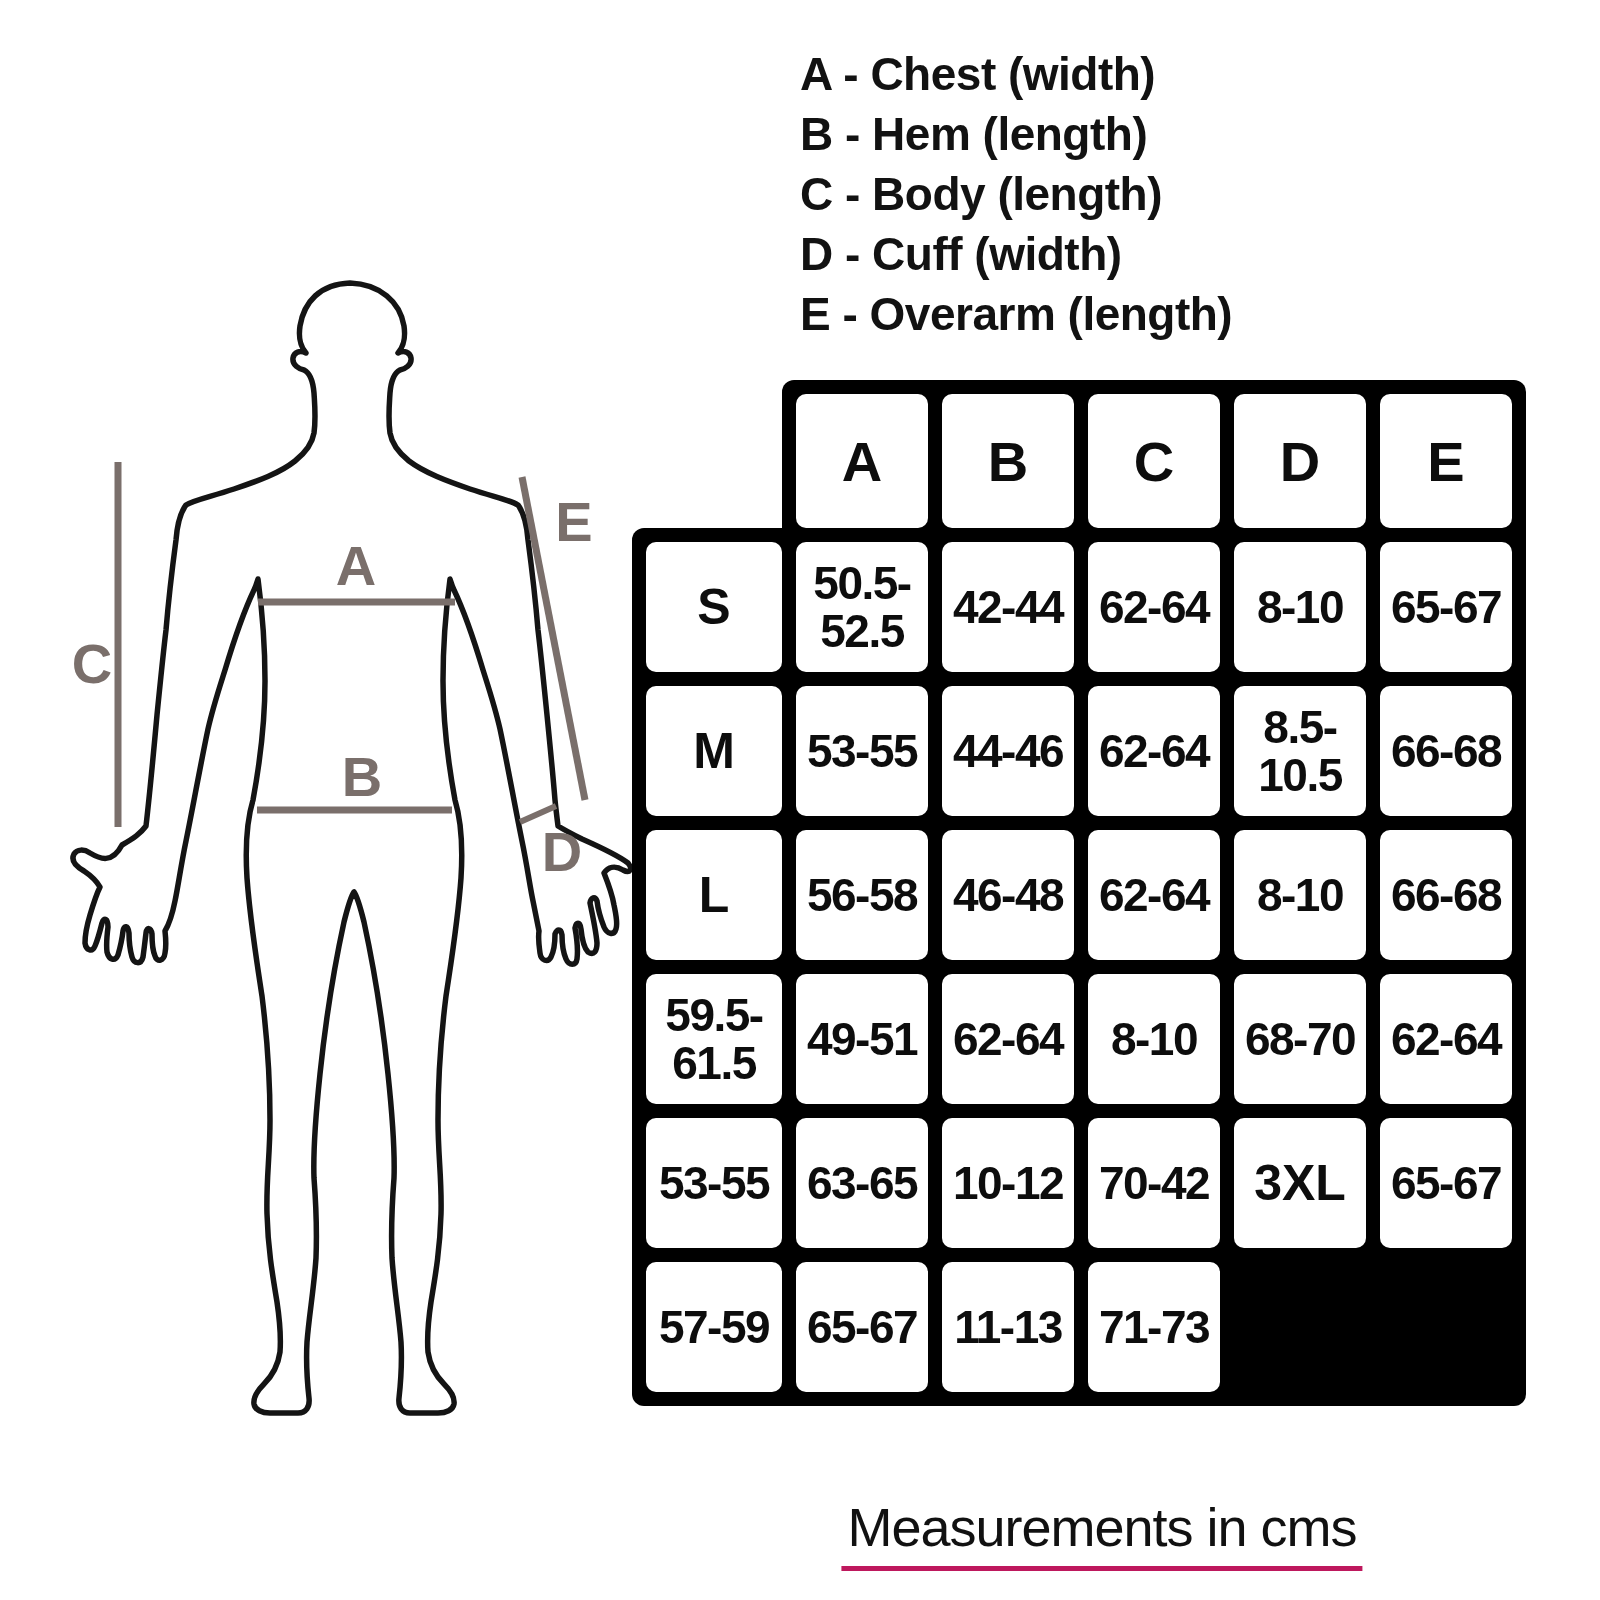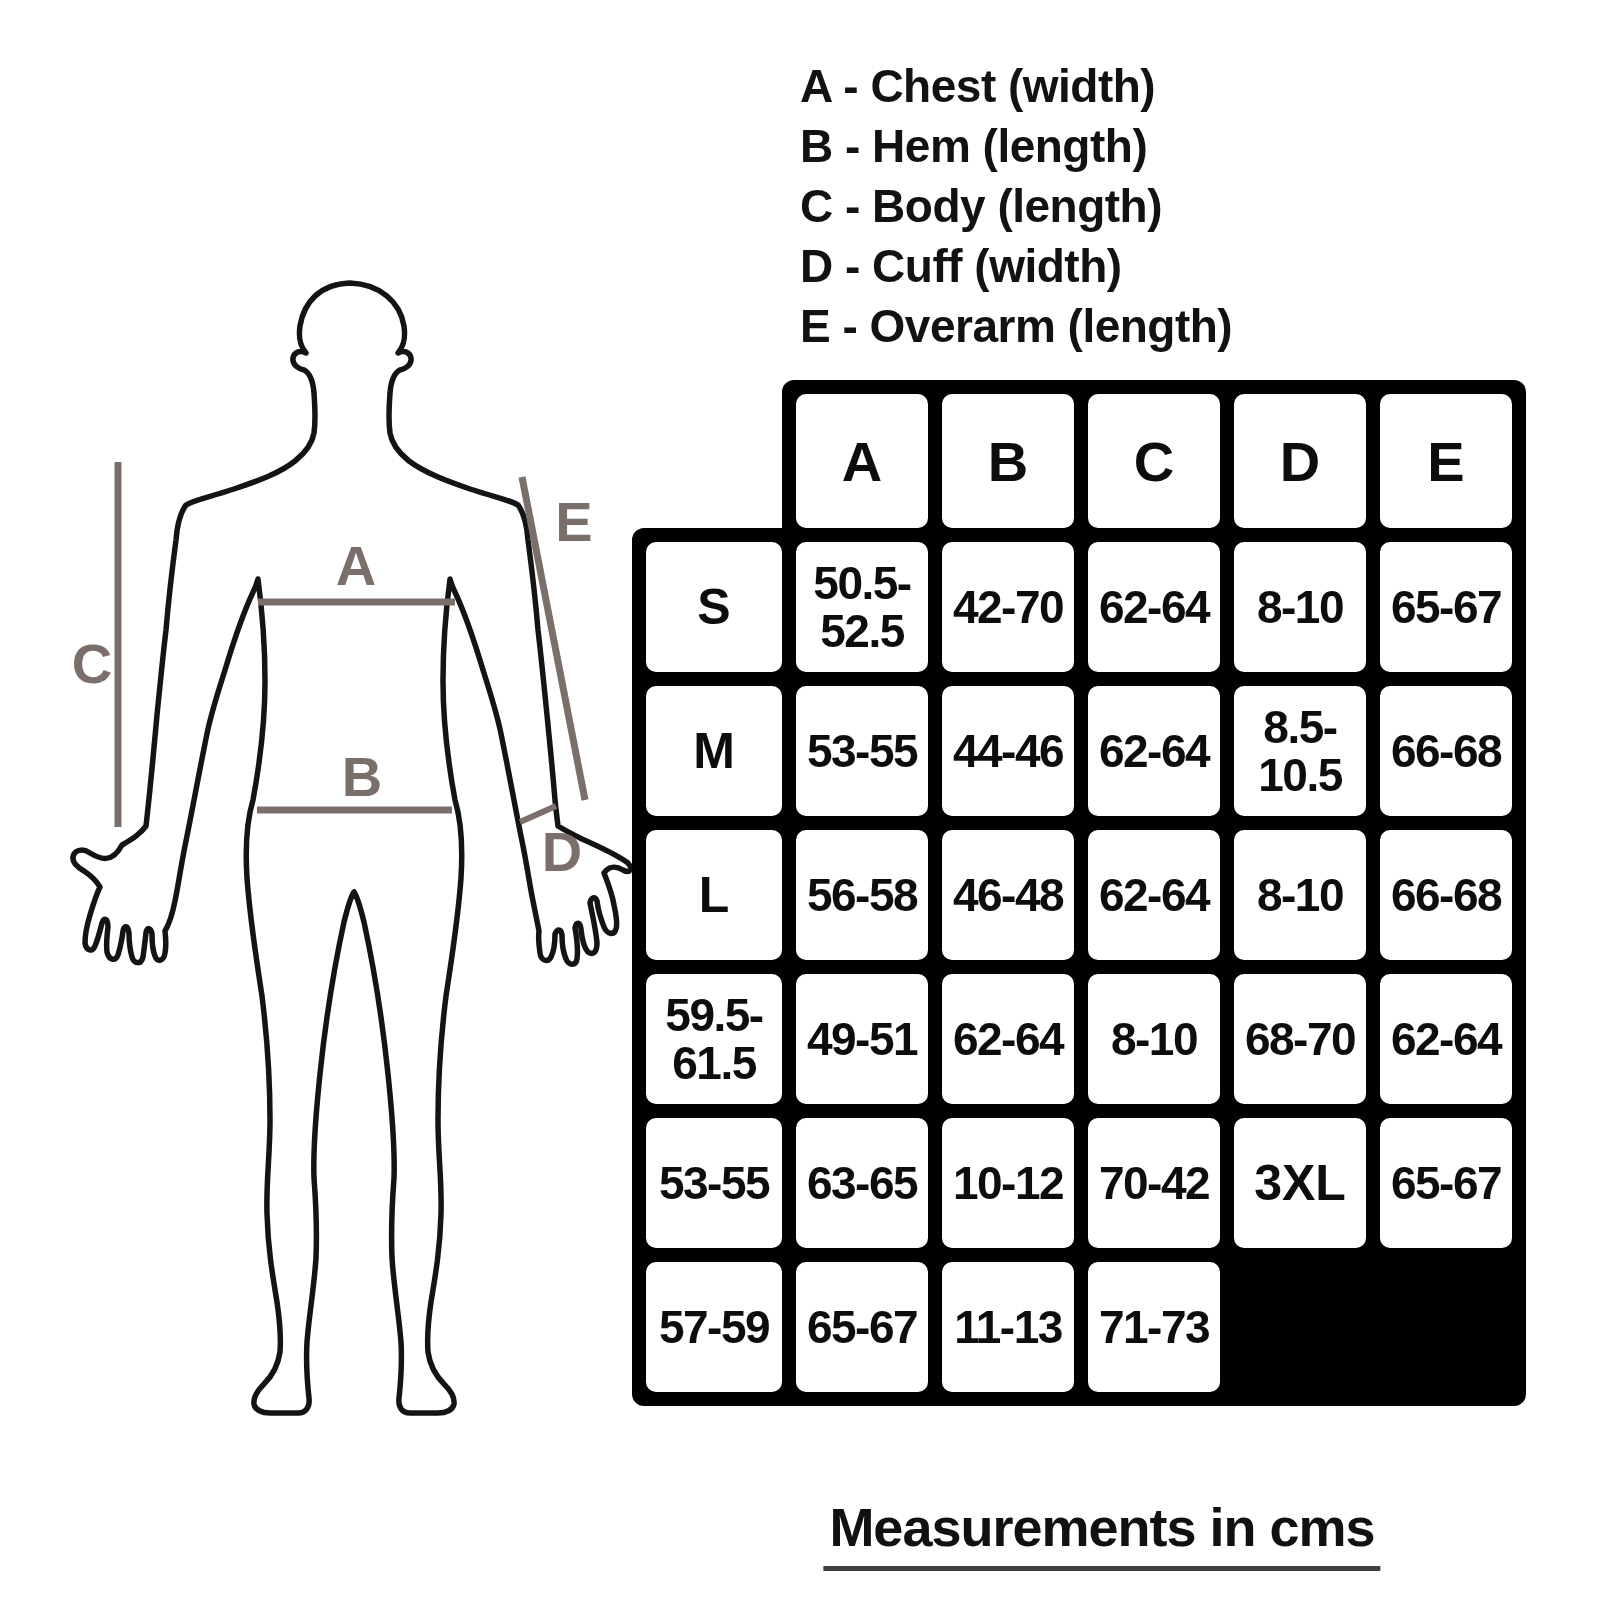--- a/index.html
+++ b/index.html
@@ -22,21 +22,21 @@
     position: absolute;
     transform: translate(-50%, -50%);
     font-size: 56px;
     font-weight: bold;
     line-height: 1;
   }
 
   
   #legend {
     position: absolute;
-    left: 800px; top: 56px;
+    left: 800px; top: 44px;
     color: #121212;
   }
   .legend-item {
     font-size: 46px;
     font-weight: bold;
     line-height: 60px;
     letter-spacing: -0.5px;
     white-space: nowrap;
   }
 
@@ -77,24 +77,24 @@
   .cell.head { font-size: 56px; }
   .cell.size { font-size: 50px; }
   .cell.val  { font-size: 46px; line-height: 1.05; letter-spacing: -1.5px; padding: 16px 2px; }
 
   
   #footer-note {
     position: absolute;
     left: 1102px; top: 1496px;
     transform: translateX(-50%);
     font-size: 54px;
-    font-weight: bold;
+    font-weight: normal;
     letter-spacing: -1px;
     color: #111111;
-    border-bottom: 5px solid #404040;
+    border-bottom: 5px solid #be185d;
     padding: 0 6px 8px 6px;
     white-space: nowrap;
   }
 </style>
 </head>
 <body>
 
 <div id="canvas">
 
   <svg id="figure-svg" viewBox="40 250 600 1200" xmlns="http://www.w3.org/2000/svg">
@@ -186,21 +186,21 @@
     <div id="table-header">
       <div class="cell head">A</div>
       <div class="cell head">B</div>
       <div class="cell head">C</div>
       <div class="cell head">D</div>
       <div class="cell head">E</div>
     </div>
     <div id="table-body">
       <div class="cell size">S</div>
       <div class="cell val">50.5-52.5</div>
-      <div class="cell val">42-70</div>
+      <div class="cell val">42-44</div>
       <div class="cell val">62-64</div>
       <div class="cell val">8-10</div>
       <div class="cell val">65-67</div>
 
       <div class="cell size">M</div>
       <div class="cell val">53-55</div>
       <div class="cell val">44-46</div>
       <div class="cell val">62-64</div>
       <div class="cell val">8.5-10.5</div>
       <div class="cell val">66-68</div>

